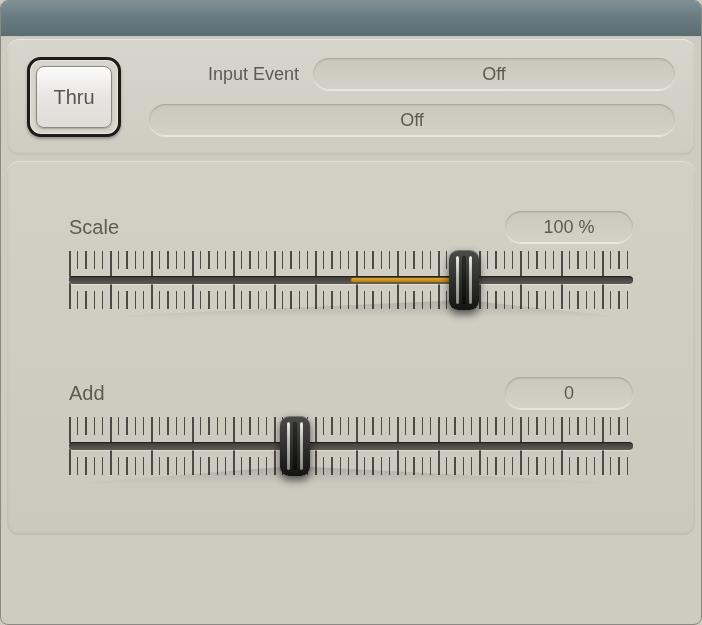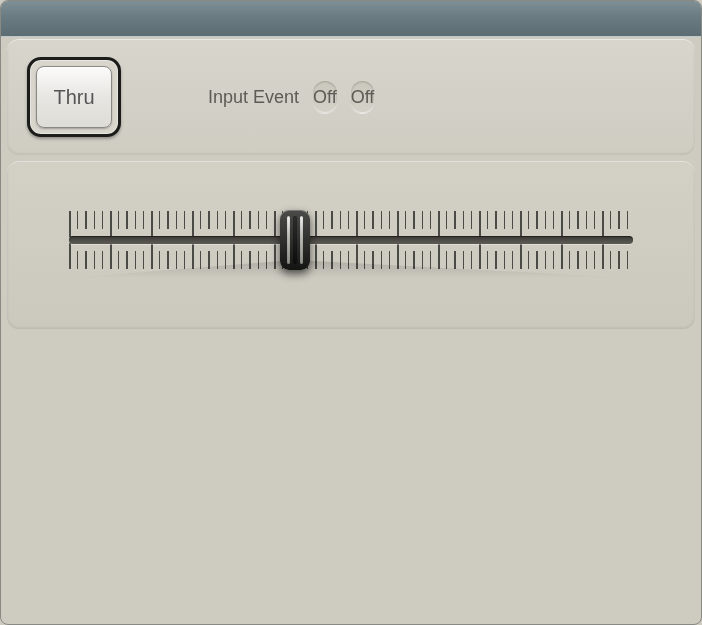--- a/index.html
+++ b/index.html
@@ -38,21 +38,21 @@
     width: 76px; height: 62px;
     border-radius: 8px;
     background: linear-gradient(#fbfbfa, #e7e6e2 50%, #dedcd6);
     border: 1px solid #8a8882;
     box-shadow: inset 0 1px 0 #fff, 0 1px 2px rgba(0,0,0,0.25);
     display: flex; align-items: center; justify-content: center;
     font-size: 20px; color: #555; font-weight: 500;
     cursor: pointer;
   }
 
-  .rows { flex: 1; display: flex; flex-direction: row; gap: 14px; }
+  .rows { flex: 1; display: flex; flex-direction: column; gap: 14px; }
   .row { display: flex; align-items: center; gap: 14px; }
   .row-label {
     width: 150px; text-align: right;
     font-size: 18px; color: #5d5b55; font-weight: 500;
   }
   .pill {
     flex: 1; height: 32px; border-radius: 20px;
     background: linear-gradient(#cac7bc, #d4d2c8);
     box-shadow: inset 0 1px 2px rgba(0,0,0,0.2), inset 0 -1px 0 rgba(255,255,255,0.5), 0 1px 0 rgba(255,255,255,0.5);
     display: flex; align-items: center; justify-content: center;
@@ -154,22 +154,51 @@
       <div class="row">
         <div class="pill">
           <span>Off</span>
         </div>
       </div>
     </div>
   </div>
 
   <div class="slider-panel">
 
-
     <div class="slider-block">
+      <div class="slider-head">
+        <div class="slider-label">Scale</div>
+        <div class="value-pill">
+          <span>100 %</span>
+        </div>
+      </div>
+      <div class="slider-track-wrap">
+        <div class="ticks">
+          <div class="ticks-major-top"></div>
+            <div class="ticks-major-bot"></div>
+        </div>
+        <div class="rail"></div>
+        <div class="fill" style="left: 50%; width: 20%;"></div>
+        <div class="shadow-tri-left" style="width: 70%;"></div>
+        <div class="shadow-tri-right" style="width: 30%;"></div>
+        <div class="knob" style="left: 70%;">
+          <span></span>
+            <span class="dark"></span>
+            <span></span>
+        </div>
+      </div>
+    </div>
+
+    <div class="slider-block">
+      <div class="slider-head">
+        <div class="slider-label">Add</div>
+        <div class="value-pill">
+          <span>0</span>
+        </div>
+      </div>
       <div class="slider-track-wrap">
         <div class="ticks">
           <div class="ticks-major-top"></div>
             <div class="ticks-major-bot"></div>
         </div>
         <div class="rail"></div>
         <div class="fill" style="left: 40%; width: 0%;"></div>
         <div class="shadow-tri-left" style="width: 40%;"></div>
         <div class="shadow-tri-right" style="width: 60%;"></div>
         <div class="knob" style="left: 40%;">

